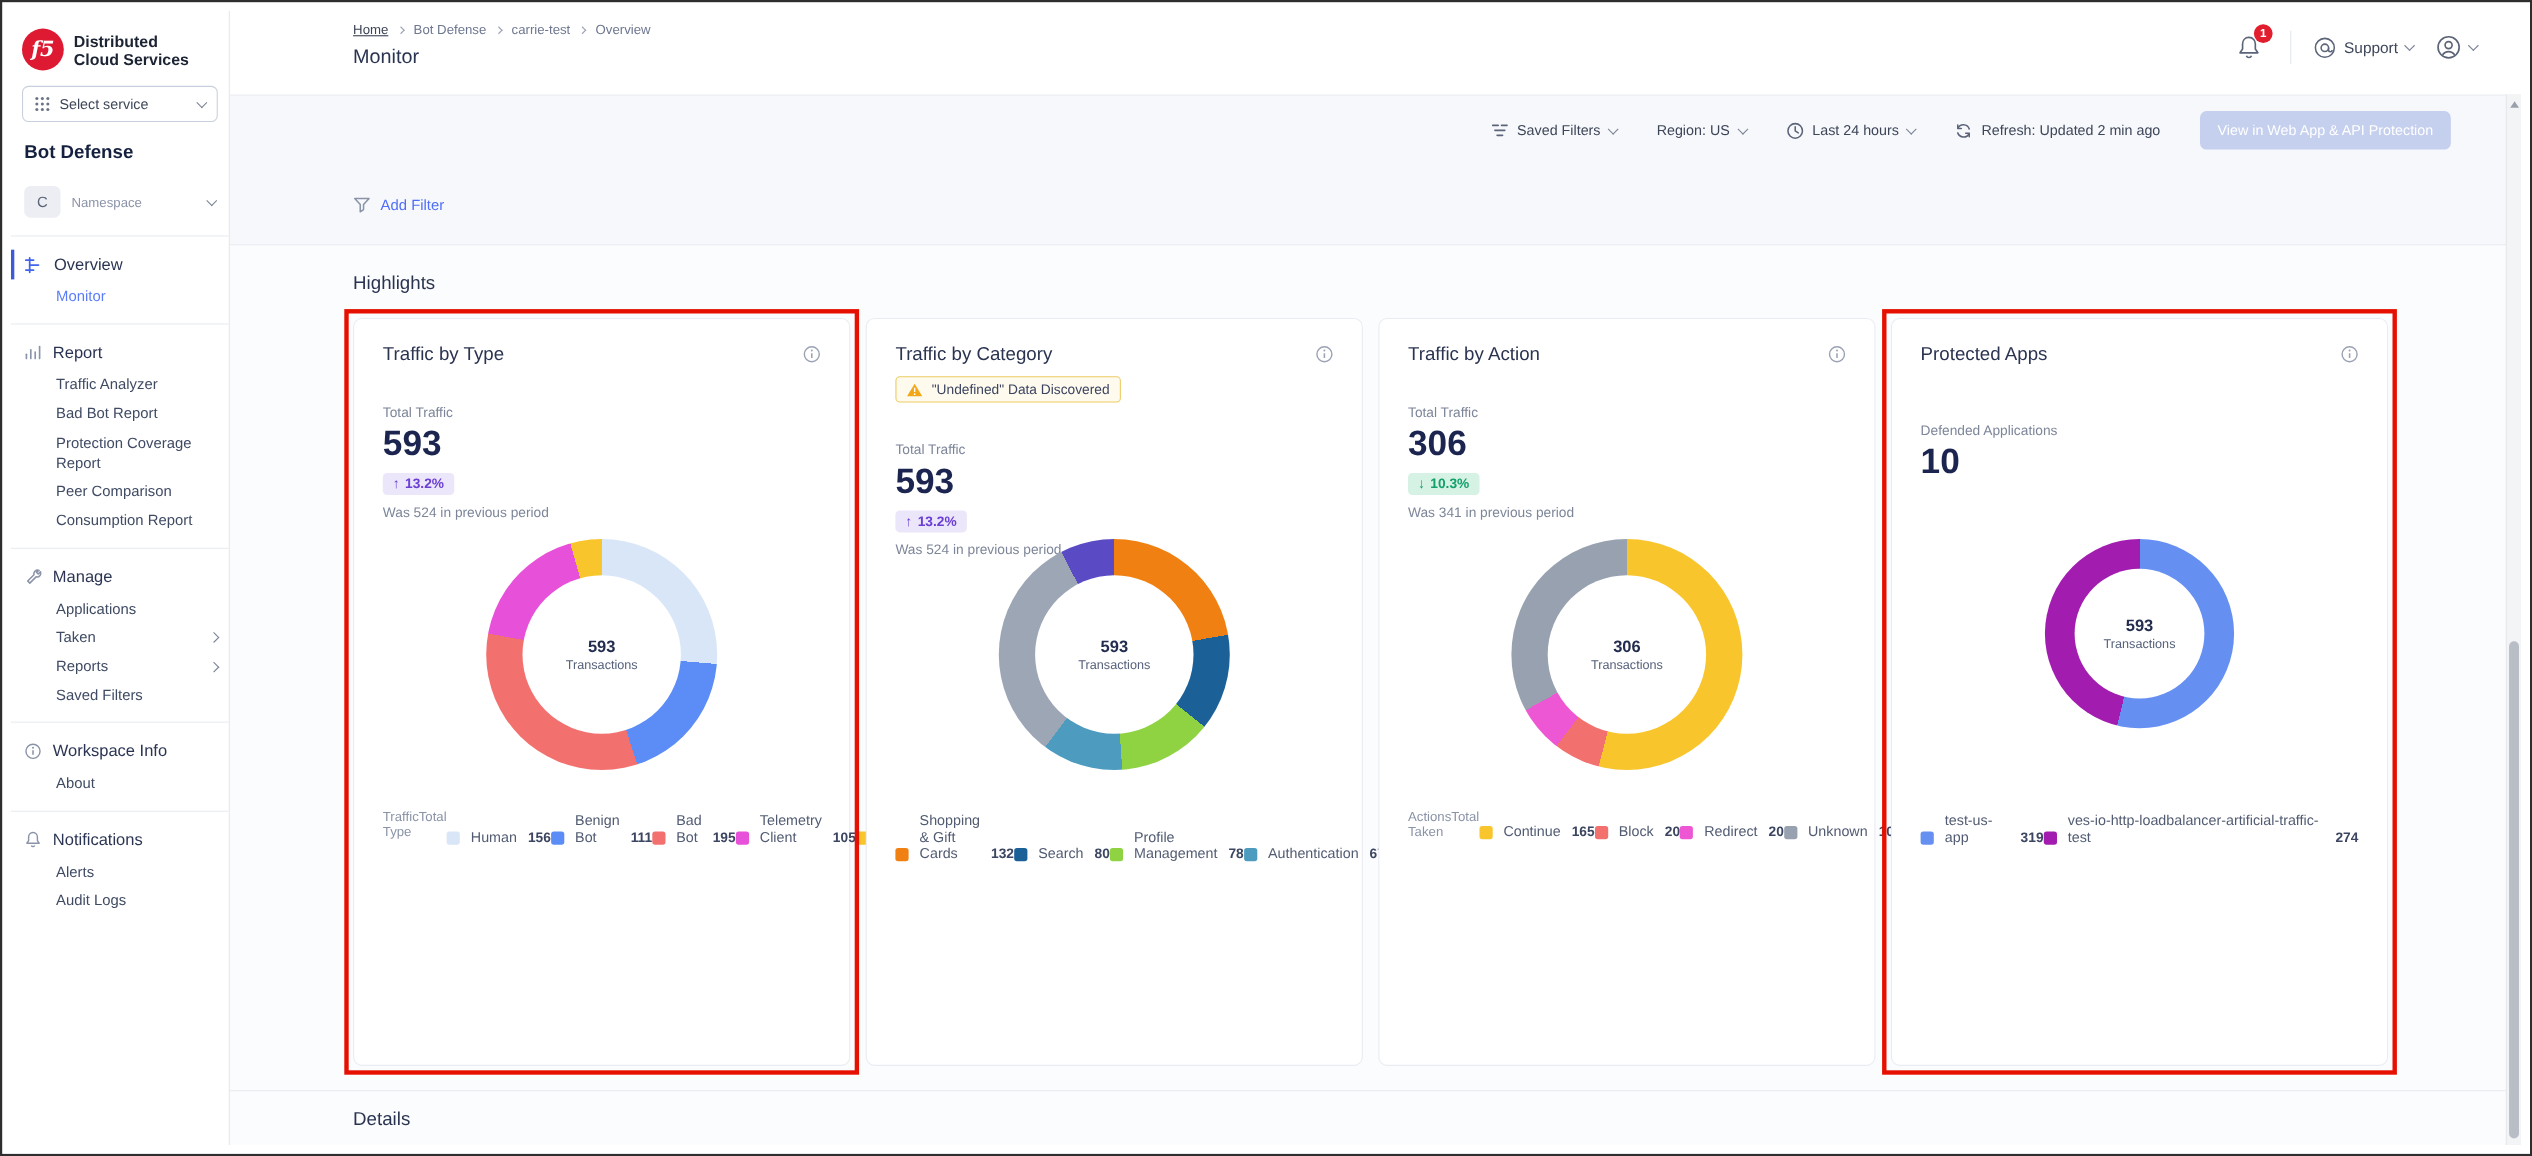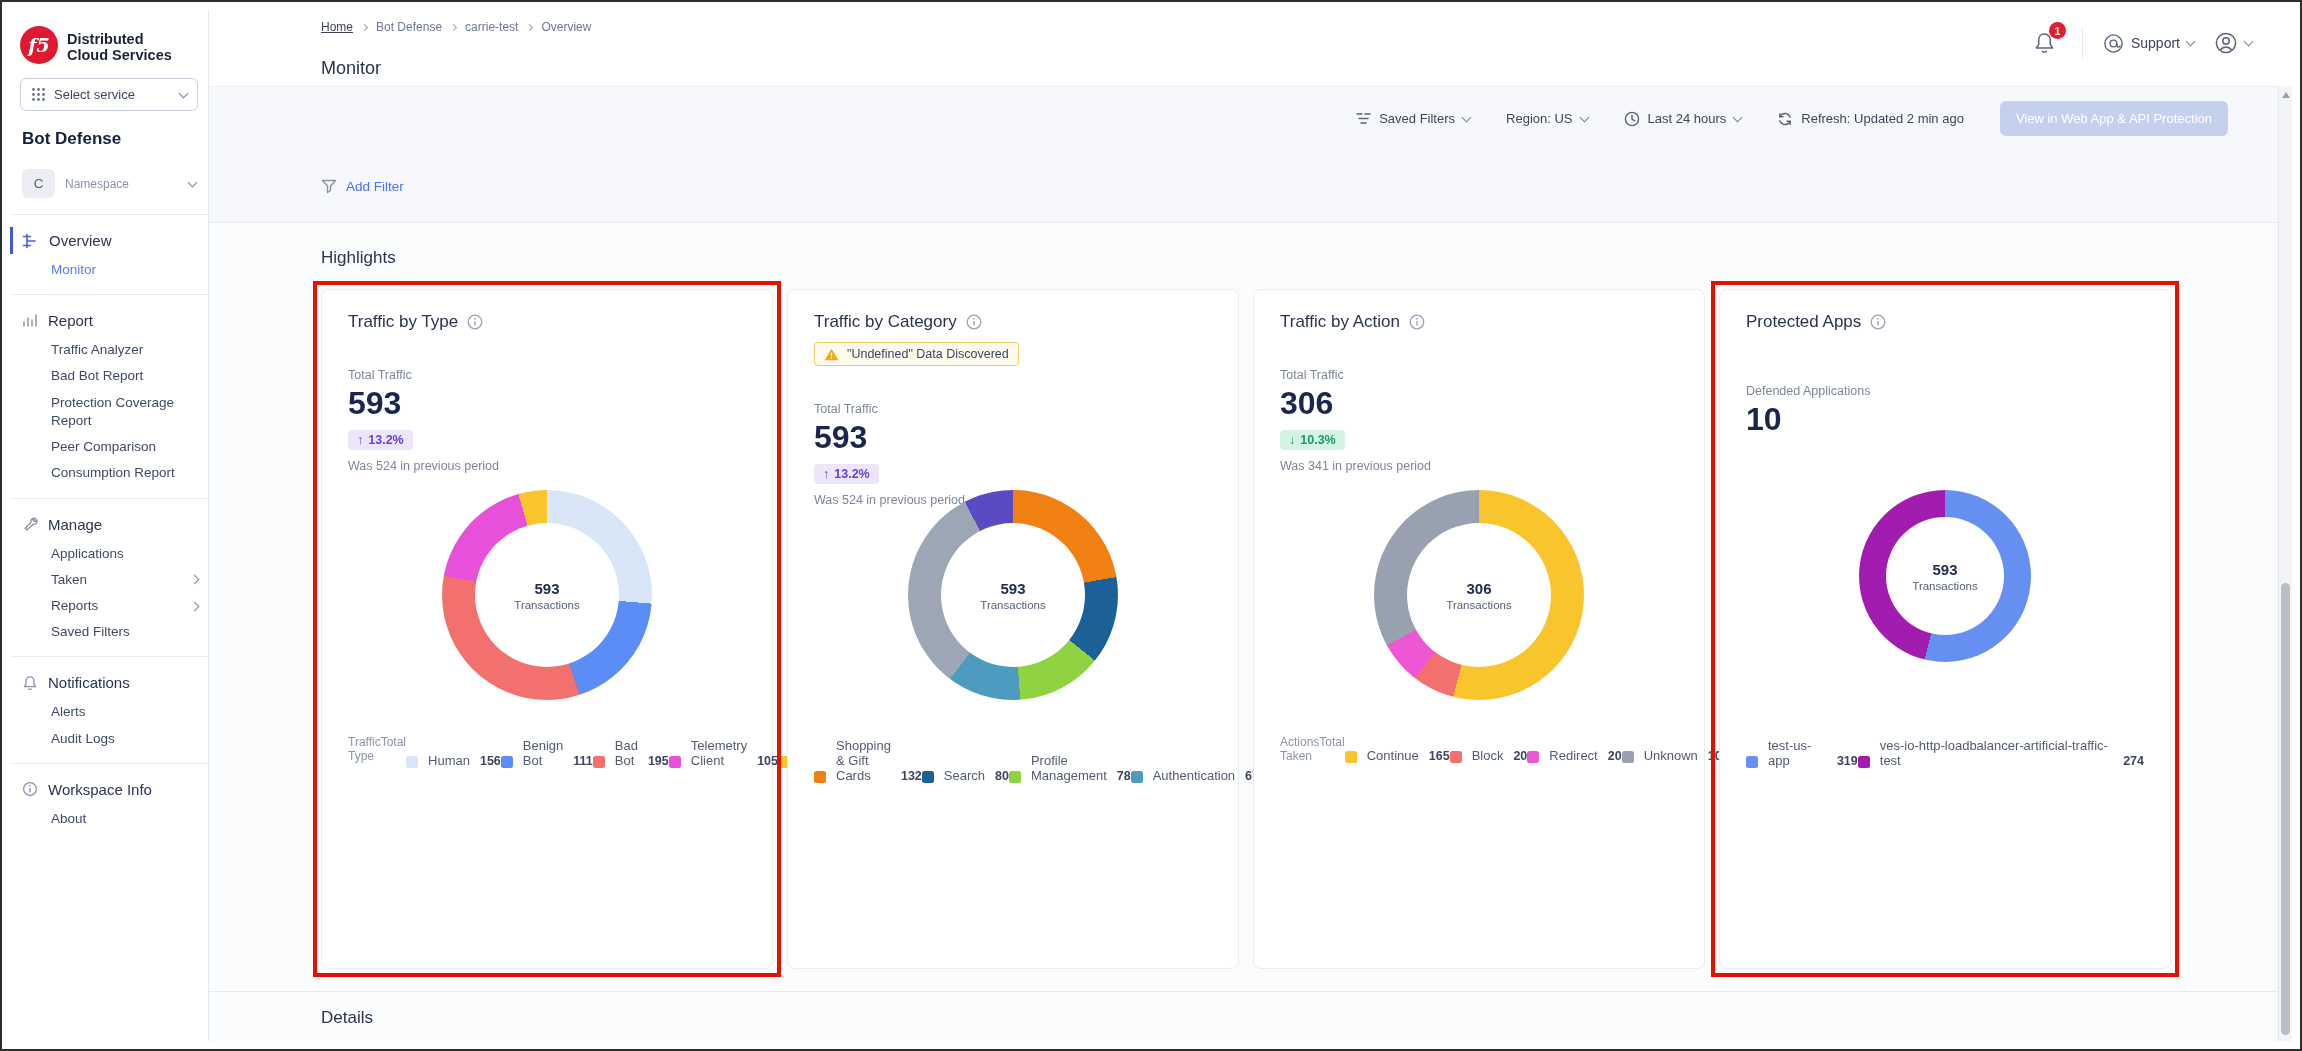--- a/index.html
+++ b/index.html
@@ -26,21 +26,21 @@
   .nav-sub .chev { margin-left:auto; }
 
   
   .chev { width:7px; height:7px; border-right:1.6px solid #7b8496; border-bottom:1.6px solid #7b8496; transform:rotate(45deg); display:inline-block; flex:none; margin-top:-3px; }
   .chev.right { transform:rotate(-45deg); margin-top:0; }
   .ml-auto { margin-left:auto; }
 
   
   .main { flex:1; display:flex; flex-direction:column; background:#fff; position:relative; overflow:hidden; min-width:0; }
   .topbar { height:76px; display:flex; align-items:flex-start; justify-content:space-between; padding:10px 40px 0 112px; background:#fff; }
-  .crumb-block { display:flex; flex-direction:column; gap:24px;justify-content:space-between; }
+  .crumb-block { display:flex; flex-direction:column; gap:7px;justify-content:space-between; }
   .breadcrumb { display:flex; align-items:center; gap:9px; font-size:12px; color:#6e7790; }
   .crumb { cursor:pointer; }
   .crumb.home { color:#3c4454; text-decoration:underline; }
   .crumb-sep { width:5px; height:5px; border-right:1.4px solid #9aa2b4; border-bottom:1.4px solid #9aa2b4; transform:rotate(-45deg); display:inline-block; }
   .page-title { font-size:18px; font-weight:500; color:#2a3350; }
   .top-icons { display:flex; align-items:center; gap:20px; margin-top:8px; }
   .bell-wrap { position:relative; cursor:pointer; padding:2px 6px; }
   .bell-badge { position:absolute; top:-7px; right:-4px; min-width:17px; height:17px; border-radius:50%; background:#e11d2e; color:#fff; font-size:10.5px; font-weight:700; display:flex; align-items:center; justify-content:center; padding:0 3px; }
   .vdiv { width:1px; height:30px; background:#e3e6ec; }
   .support-wrap, .account-wrap { display:flex; align-items:center; gap:7px; cursor:pointer; }
@@ -53,21 +53,21 @@
   .addfilter-row { height:72px; background:#f7f8fb; display:flex; align-items:center; padding:0 112px; }
   .add-filter { display:flex; align-items:center; gap:9px; color:#4f6ef7; font-size:13.5px; font-weight:500; cursor:pointer; }
 
   .content { flex:1; background:#fbfcfe; border-top:1px solid #e8eaf0; display:flex; flex-direction:column; overflow:hidden; }
   .section-title { font-size:17px; font-weight:500; color:#2a3350; }
   .highlights-title { padding:25px 112px 21px 112px; }
   .cards-row { display:flex; gap:14px; padding:0 40px 0 112px; }
 
   .hl-card { width:452px; height:680px; flex:none; background:#fff; border:1px solid #e9ecf2; border-radius:8px; position:relative; padding:22px 26px; }
   .hl-card.flagged::after { content:""; position:absolute; inset:-9px; border:4px solid #e51000; pointer-events:none; }
-  .card-title-row { display:flex; align-items:center; gap:9px; }
+  .card-title-row { display:flex; align-items:center; gap:9px;justify-content:space-between; }
   .card-title { font-size:17px; font-weight:500; color:#2a3350; }
   .warn-pill { display:inline-flex; align-items:center; gap:8px; margin-top:10px; border:1px solid #eccb63; background:#fefbee; border-radius:4px; padding:4px 9px; font-size:12.5px; color:#3c4461; }
   .stats { margin-top:36px; }
   .stat-label { font-size:12.5px; color:#7d8699; }
   .stat-value { font-size:32px; font-weight:700; color:#1b2550; margin-top:5px; line-height:1.05; }
   .chg { display:inline-flex; align-items:center; gap:5px; margin-top:9px; padding:3px 9px; border-radius:4px; font-size:12.5px; font-weight:700; }
   .chg.up { background:#ebe6fa; color:#6b3fd4; }
   .chg.down { background:#d6f2e4; color:#12a06b; }
   .prev { font-size:12.5px; color:#7d8699; margin-top:9px; }
 
@@ -184,39 +184,39 @@
       <div class="nav-sub">
         <span>Reports</span>
         <span class="chev right"></span>
       </div>
       <div class="nav-sub">Saved Filters</div>
     </div>
 
     <div class="nav-section">
       <div class="nav-head">
         <svg width="16" height="16" viewBox="0 0 16 16">
-          <path d="M8 1.8 c-2.6 0-4 2-4 4.2 v3.2 l-1.6 2.4 h11.2 l-1.6-2.4 v-3.2 c0-2.2-1.4-4.2-4-4.2 z" fill="none" stroke="#8a93a8" stroke-width="1.3" stroke-linejoin="round"></path>
-          <path d="M6.5 13.6 a1.6 1.6 0 0 0 3 0" fill="none" stroke="#8a93a8" stroke-width="1.3"></path>
-        </svg>
-        <span>Notifications</span>
-      </div>
-      <div class="nav-sub">Alerts</div>
-      <div class="nav-sub">Audit Logs</div>
+          <circle cx="8" cy="8" r="6.4" fill="none" stroke="#8a93a8" stroke-width="1.3"></circle>
+          <line x1="8" y1="7" x2="8" y2="11.2" stroke="#8a93a8" stroke-width="1.4"></line>
+          <circle cx="8" cy="4.8" r="0.9" fill="#8a93a8"></circle>
+        </svg>
+        <span>Workspace Info</span>
+      </div>
+      <div class="nav-sub">About</div>
     </div>
 
     <div class="nav-section">
       <div class="nav-head">
         <svg width="16" height="16" viewBox="0 0 16 16">
-          <circle cx="8" cy="8" r="6.4" fill="none" stroke="#8a93a8" stroke-width="1.3"></circle>
-          <line x1="8" y1="7" x2="8" y2="11.2" stroke="#8a93a8" stroke-width="1.4"></line>
-          <circle cx="8" cy="4.8" r="0.9" fill="#8a93a8"></circle>
-        </svg>
-        <span>Workspace Info</span>
-      </div>
-      <div class="nav-sub">About</div>
+          <path d="M8 1.8 c-2.6 0-4 2-4 4.2 v3.2 l-1.6 2.4 h11.2 l-1.6-2.4 v-3.2 c0-2.2-1.4-4.2-4-4.2 z" fill="none" stroke="#8a93a8" stroke-width="1.3" stroke-linejoin="round"></path>
+          <path d="M6.5 13.6 a1.6 1.6 0 0 0 3 0" fill="none" stroke="#8a93a8" stroke-width="1.3"></path>
+        </svg>
+        <span>Notifications</span>
+      </div>
+      <div class="nav-sub">Alerts</div>
+      <div class="nav-sub">Audit Logs</div>
     </div>
   </div>
 
   <div class="main">
 
     <div class="topbar">
       <div class="crumb-block">
         <div class="breadcrumb">
           <span class="crumb home">Home</span>
           <span class="crumb-sep"></span>

